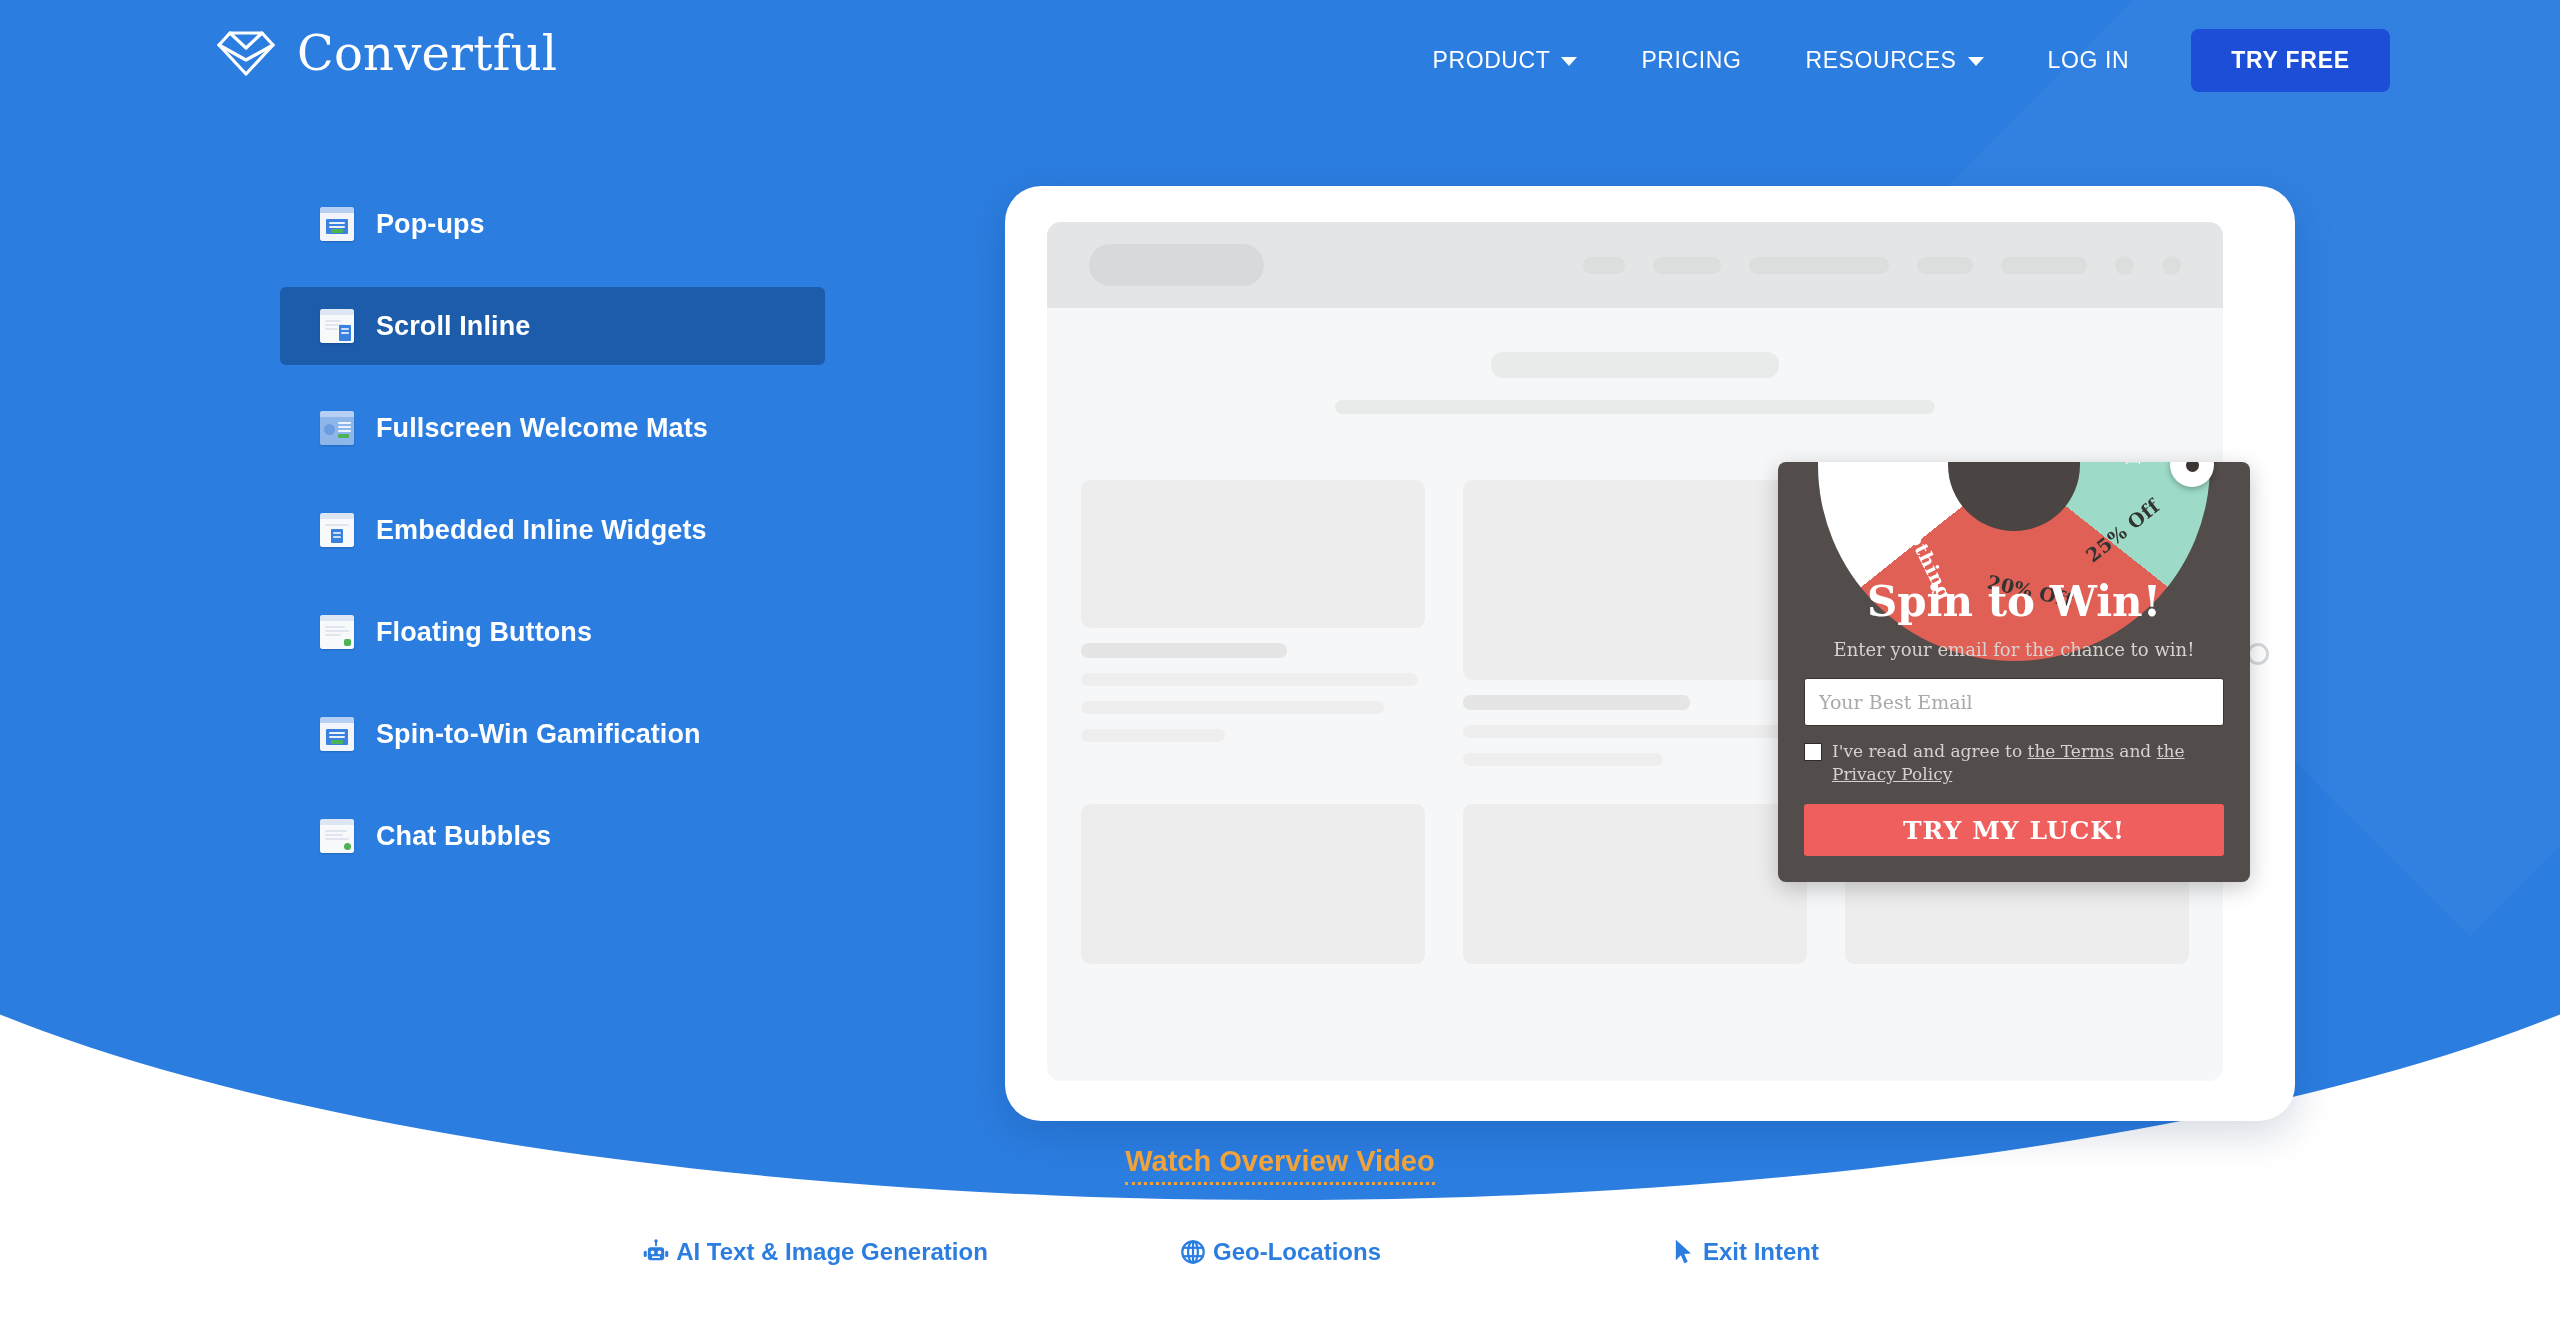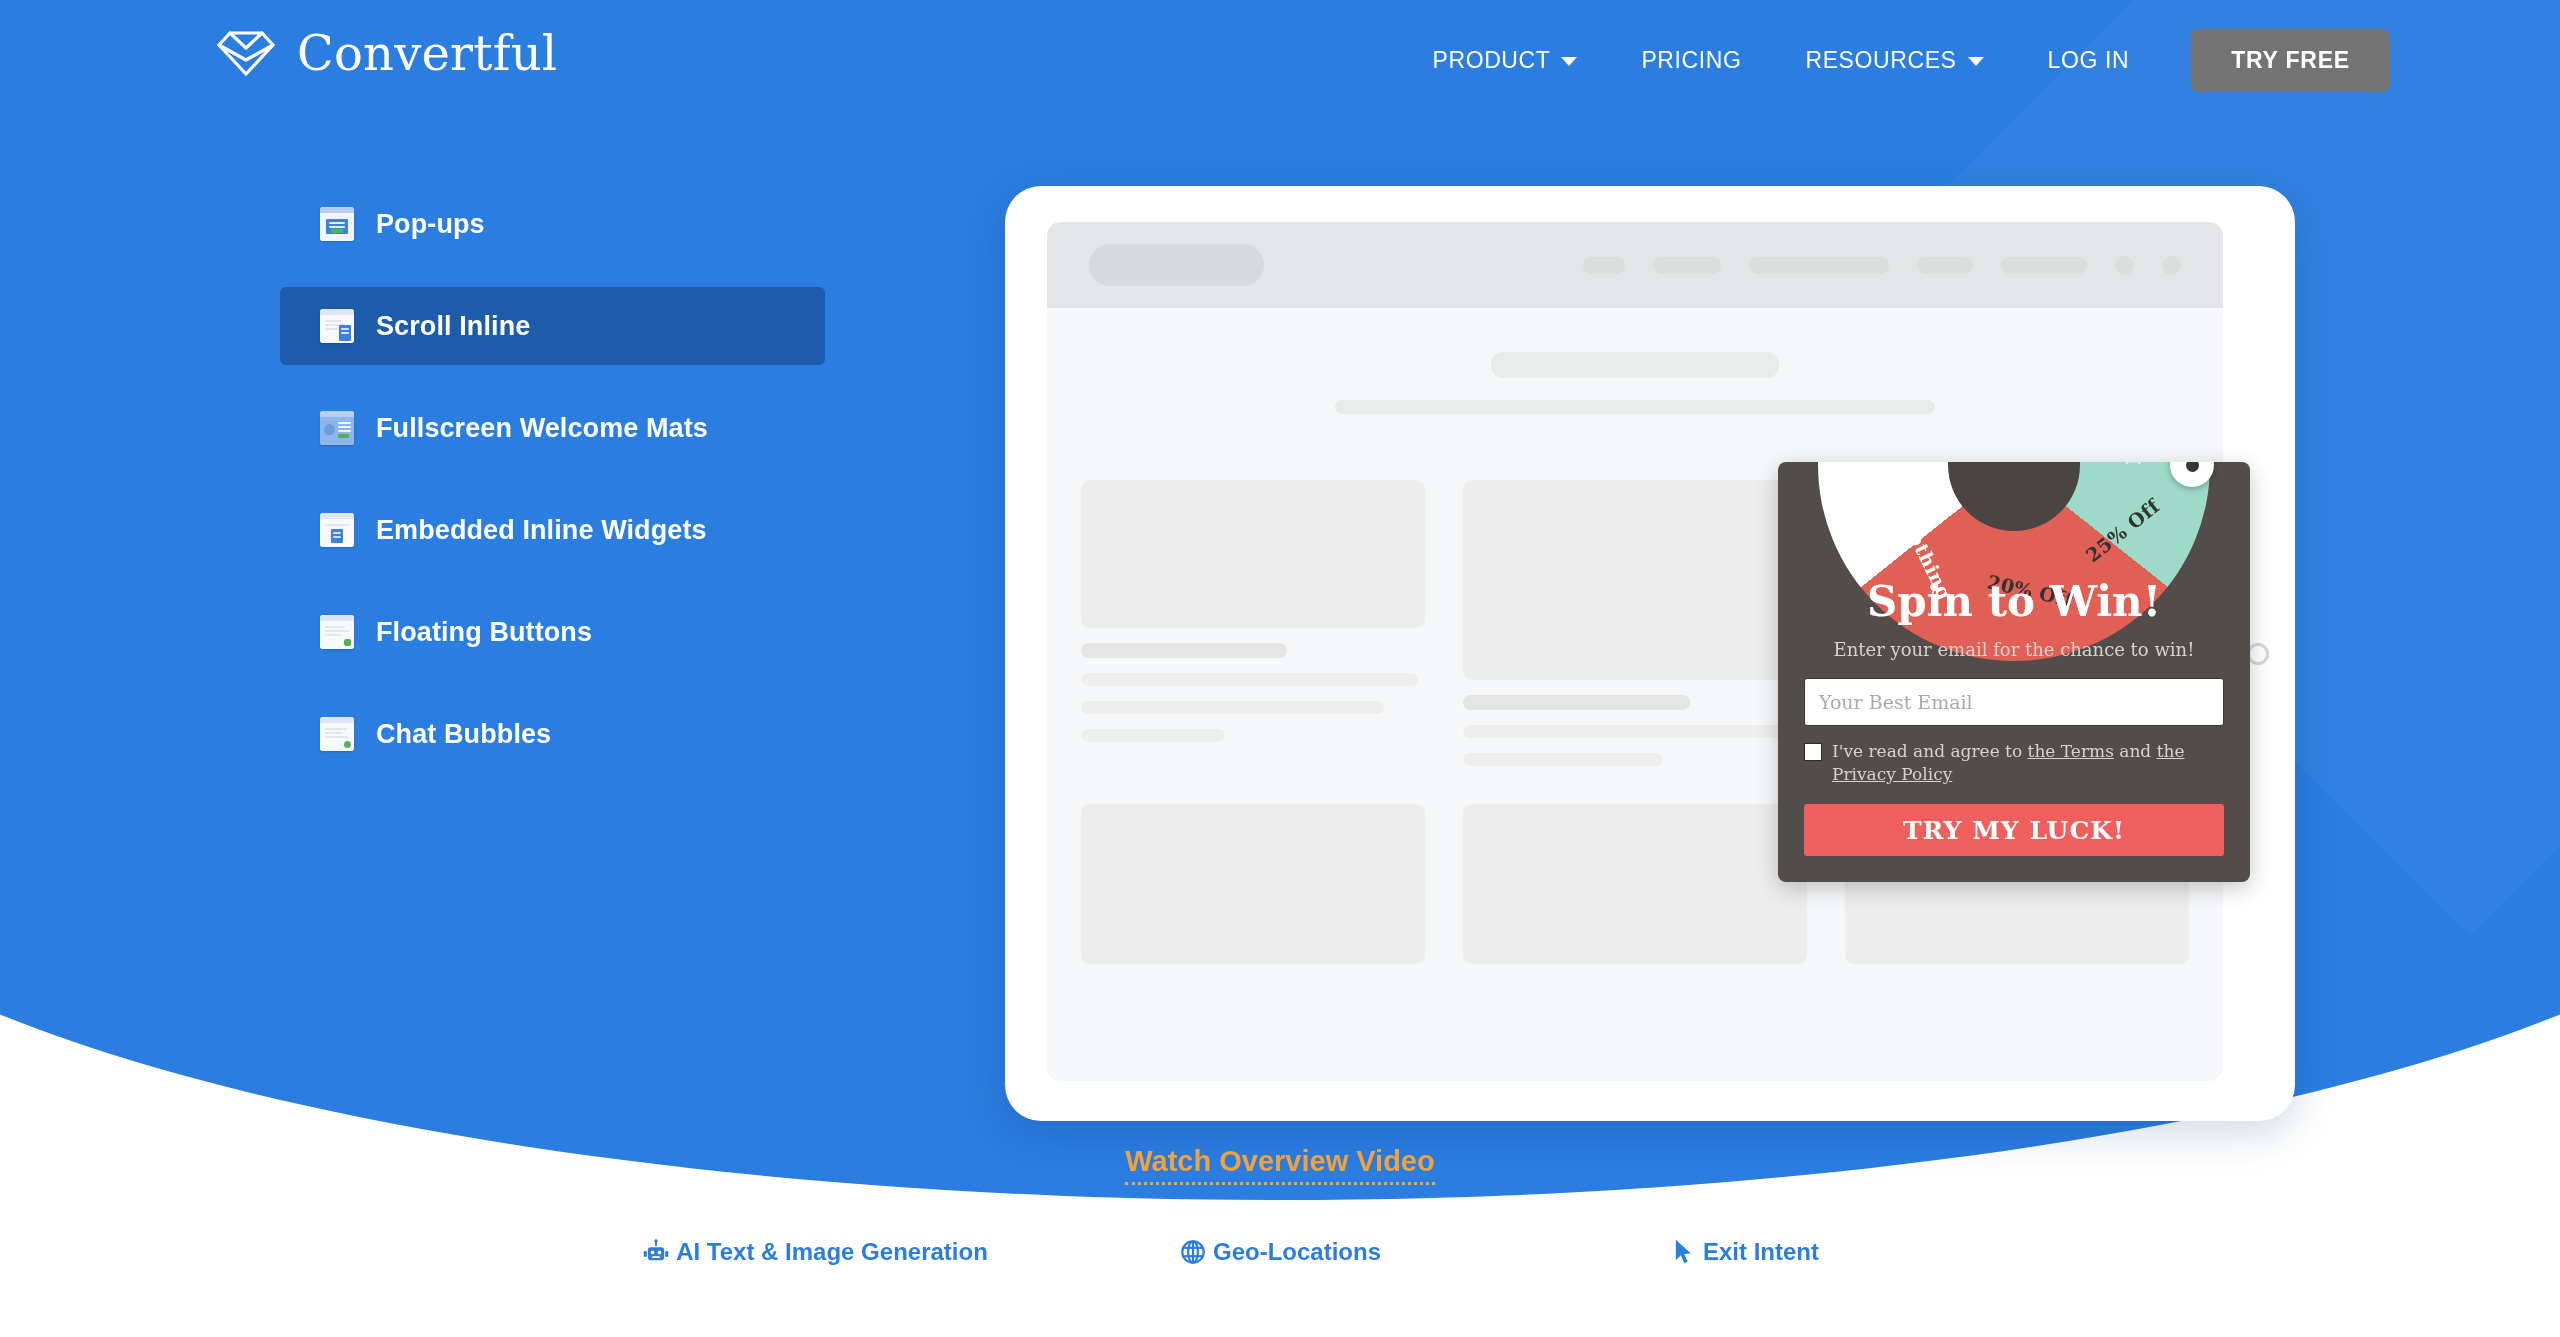--- a/index.html
+++ b/index.html
@@ -73,21 +73,21 @@
   .chev {
     display: inline-block;
     width: 0; height: 0;
     border-left: 8px solid transparent;
     border-right: 8px solid transparent;
     border-top: 9px solid #ffffff;
     margin-top: 3px;
   }
   .cta-try-free {
     margin-left: 30px;
-    background: #737373;
+    background: #1d4ed8;
     color: #ffffff;
     font-size: 23px; font-weight: 700;
     letter-spacing: 0.8px;
     border: none; border-radius: 8px;
     padding: 0 40px;
     height: 63px;
     cursor: pointer;
     white-space: nowrap;
   }
 
@@ -460,20 +460,31 @@
         <span class="bar" style="background:#dde6f2;"></span>
           <span class="body"></span>
         <span class="wline" style="left:5px;top:11px;width:20px;"></span>
         <span class="wline" style="left:5px;top:15px;width:24px;"></span>
         <span class="wline" style="left:5px;top:19px;width:16px;"></span>
         <span class="gbox" style="left:24px;top:24px;width:7px;height:7px;border-radius:2px;"></span>
       </span>
       <span class="side-label">Floating Buttons</span>
     </div>
 
+    <div class="side-item">
+      <span class="thumb">
+        <span class="bar"></span>
+          <span class="body"></span>
+        <span class="box" style="left:6px;top:12px;width:22px;height:16px;"></span>
+        <span class="wline" style="left:9px;top:15px;width:16px;background:#eaf1fb;"></span>
+        <span class="wline" style="left:9px;top:19px;width:16px;background:#eaf1fb;"></span>
+        <span class="gbox" style="left:11px;top:23px;width:12px;height:4px;"></span>
+      </span>
+      <span class="side-label">Spin-to-Win Gamification</span>
+    </div>
 
     <div class="side-item">
       <span class="thumb light">
         <span class="bar" style="background:#dde6f2;"></span>
           <span class="body"></span>
         <span class="wline" style="left:5px;top:11px;width:22px;"></span>
         <span class="wline" style="left:5px;top:15px;width:18px;"></span>
         <span class="wline" style="left:5px;top:19px;width:24px;"></span>
         <span class="gbox" style="left:24px;top:24px;width:7px;height:7px;border-radius:50%;"></span>
       </span>

